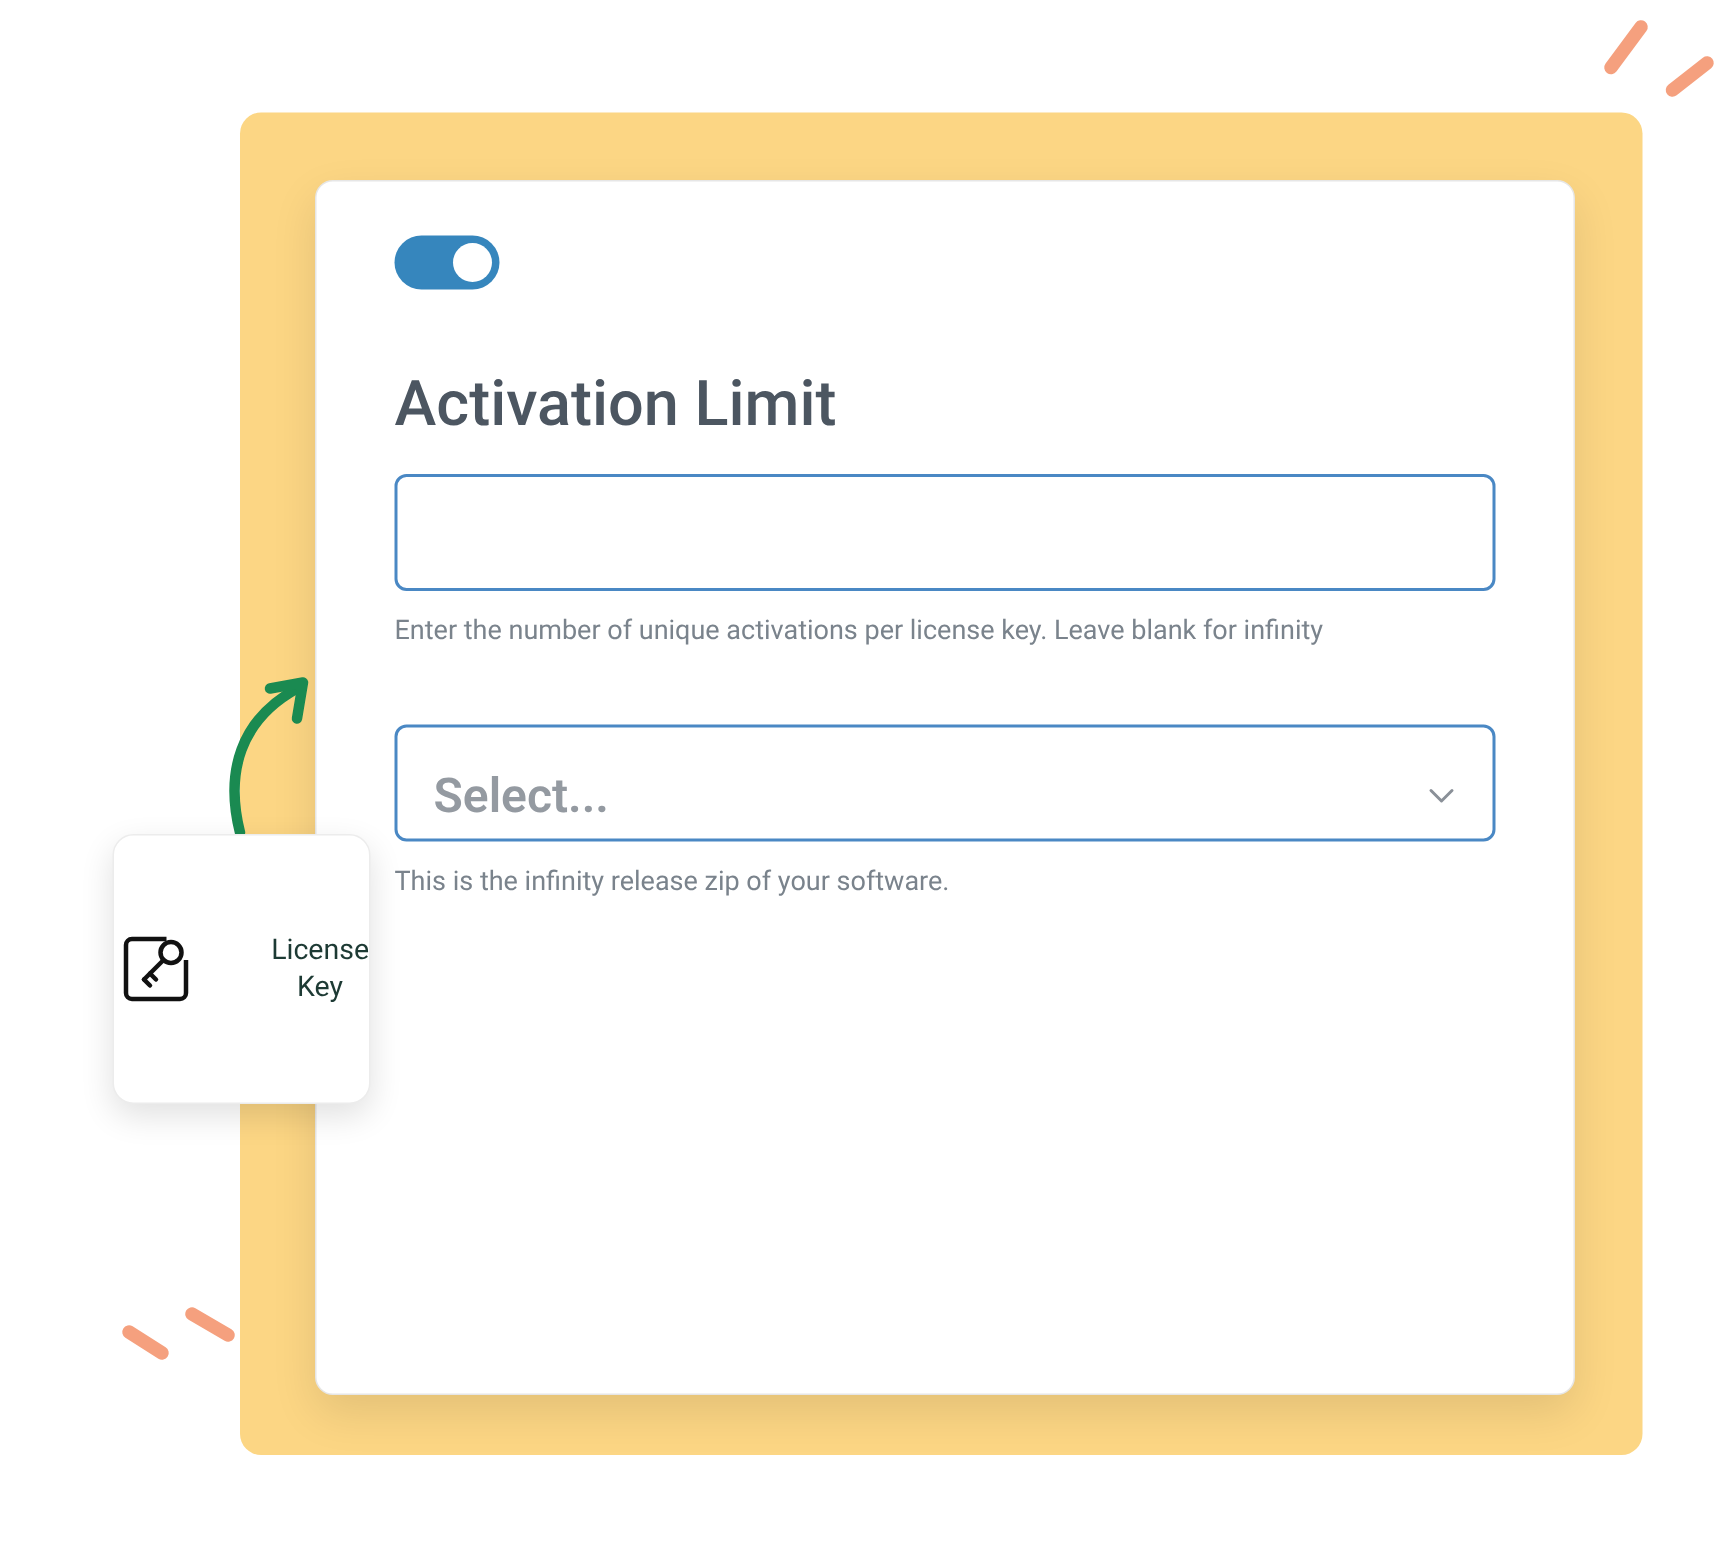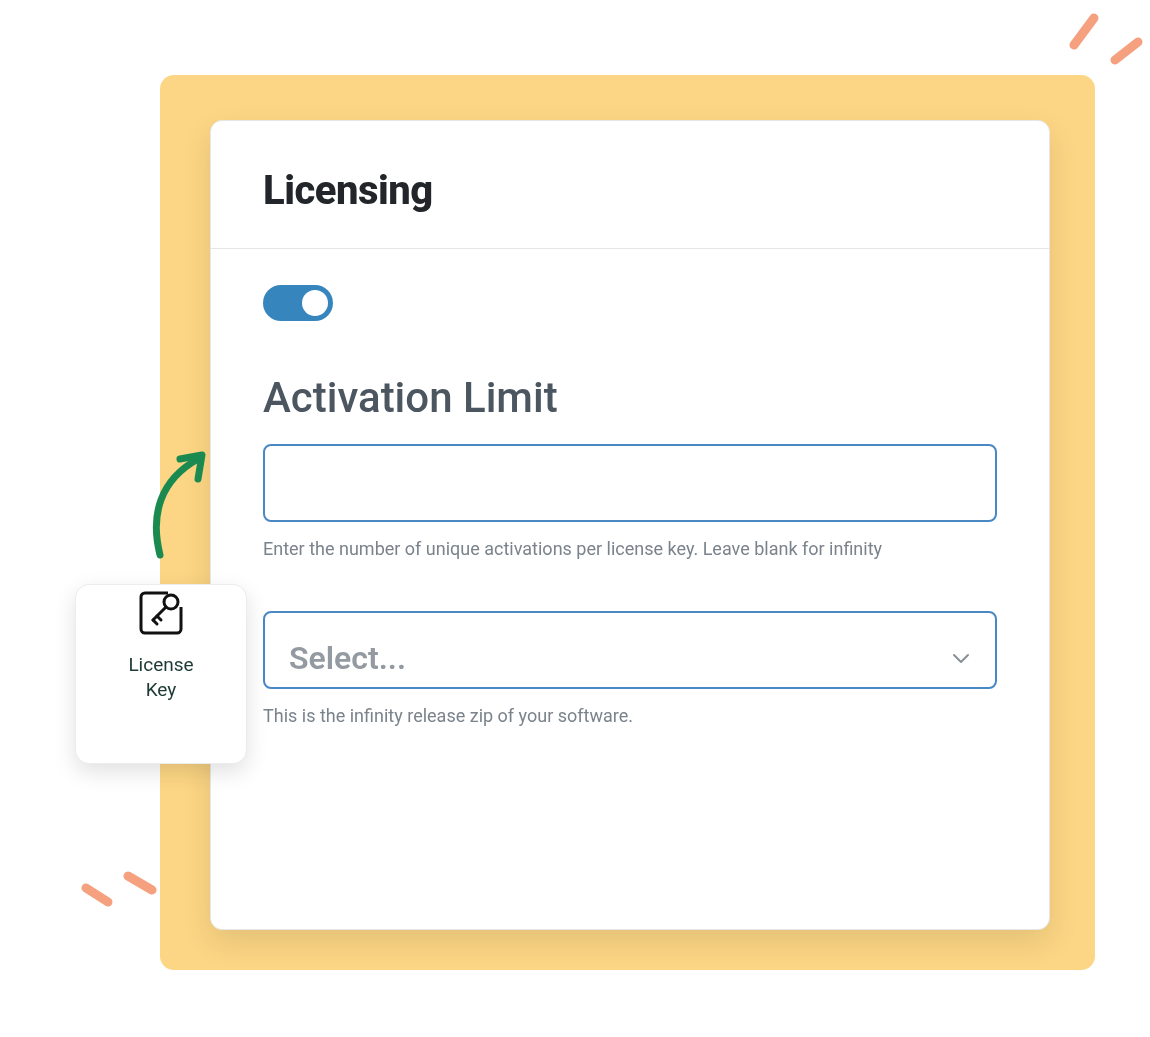--- a/index.html
+++ b/index.html
@@ -114,31 +114,31 @@
     color: #949aa1;
   }
   .chevron {
     width: 20px;
     height: 20px;
   }
   
   .badge {
     position: absolute;
     left: 75px;
-    top: 584px;
+    top: 556px;
     width: 172px;
     height: 180px;
     background: #ffffff;
     border: 1px solid #ececec;
     border-radius: 14px;
     box-shadow: 0 8px 22px rgba(0,0,0,0.12);
     display: flex;
-    flex-direction: column;
+    flex-direction: row;
     align-items: center;
-    justify-content: flex-start;
+    justify-content: space-between;
     gap: 12px;
   }
   .badge-icon { width: 56px; height: 56px; }
   .badge-label {
     font-size: 19px;
     color: #1d3a34;
     text-align: center;
     line-height: 1.3;
   }
   
@@ -169,23 +169,20 @@
 <body>
 
 <svg class="deco-tr" viewBox="0 0 90 80">
   <path d="M14 45 L34 18" stroke="#f5a07e" stroke-width="9" stroke-linecap="round" fill="none"></path>
   <path d="M55 60 L78 42" stroke="#f5a07e" stroke-width="9" stroke-linecap="round" fill="none"></path>
 </svg>
 
 <div class="yellow-bg"></div>
 
 <div class="card">
-  <div class="card-header">
-    <h1 class="card-title">Licensing</h1>
-  </div>
   <div class="card-body">
 
     <div class="toggle-row">
       <div class="toggle">
         <div class="toggle-knob"></div>
       </div>
     </div>
 
     <div class="field-label">Activation Limit</div>
     <input class="input" type="text" value="" style="">

